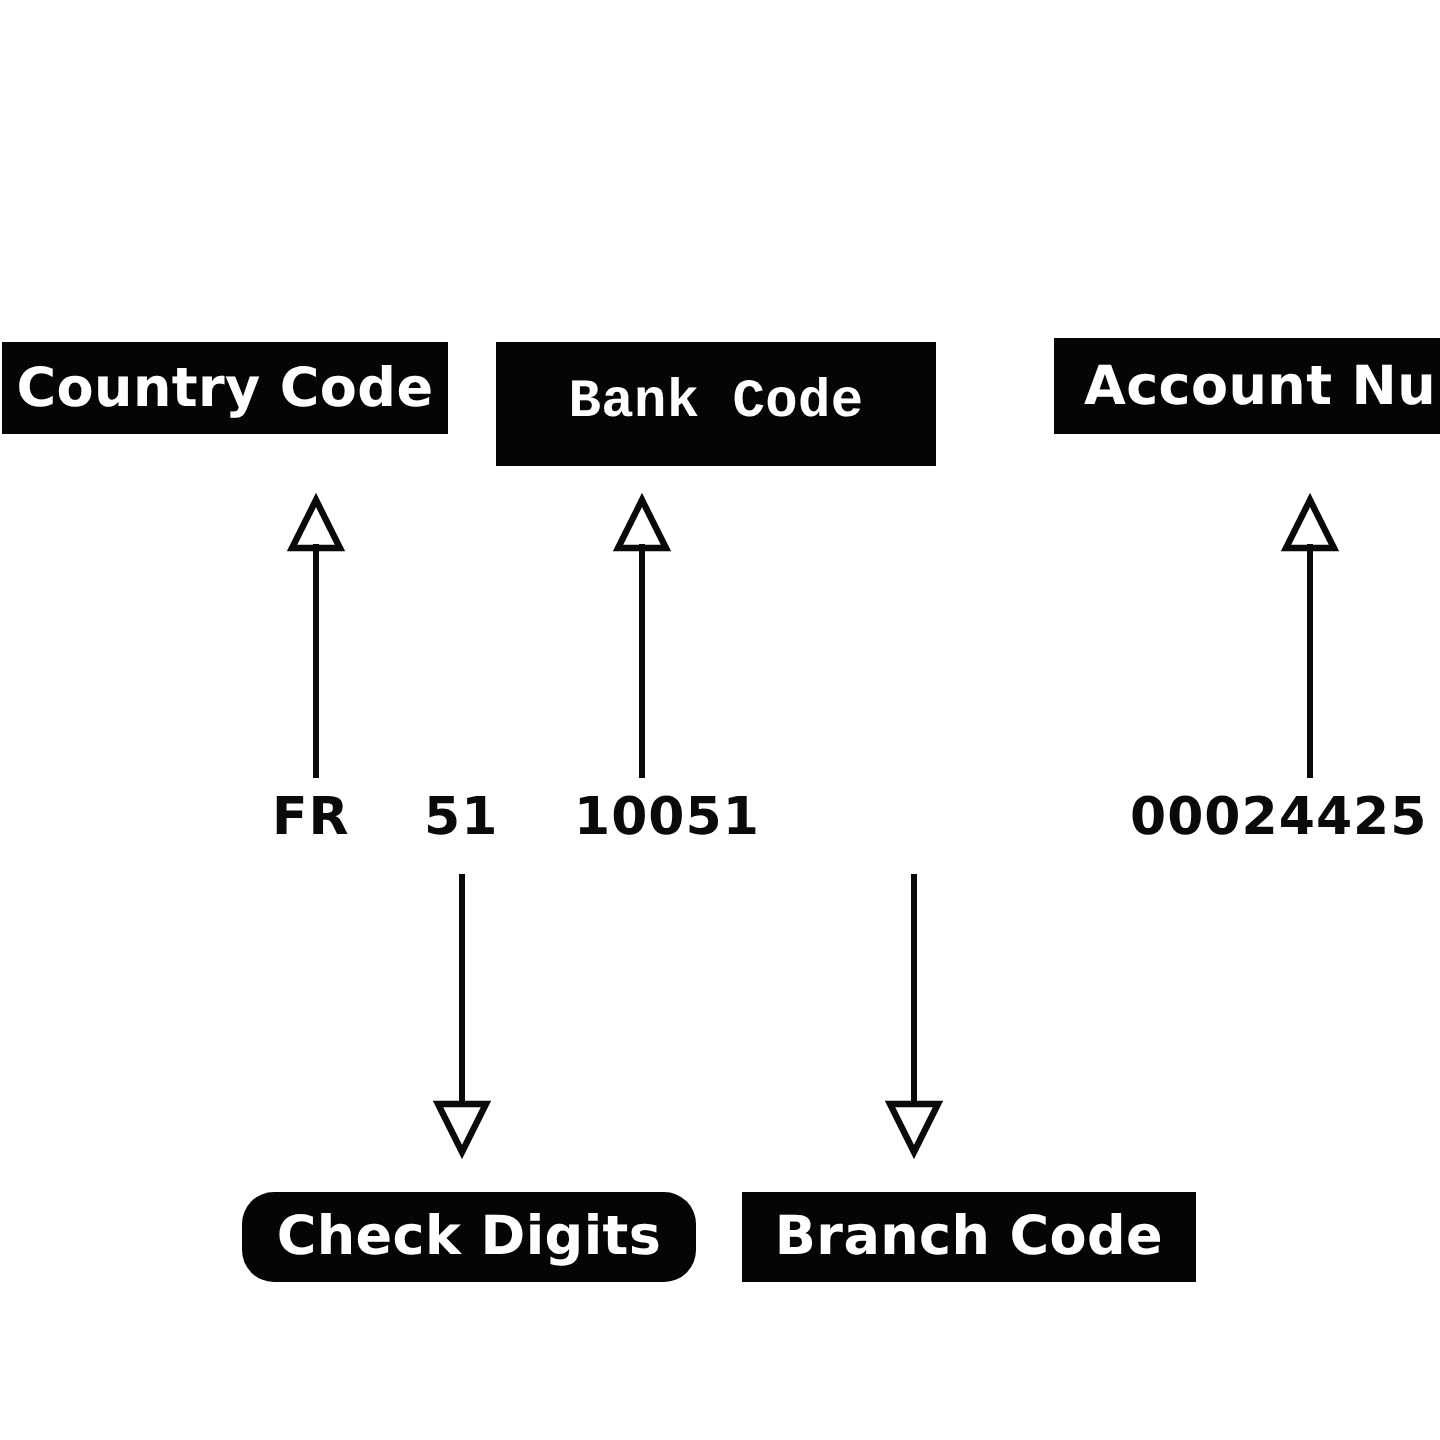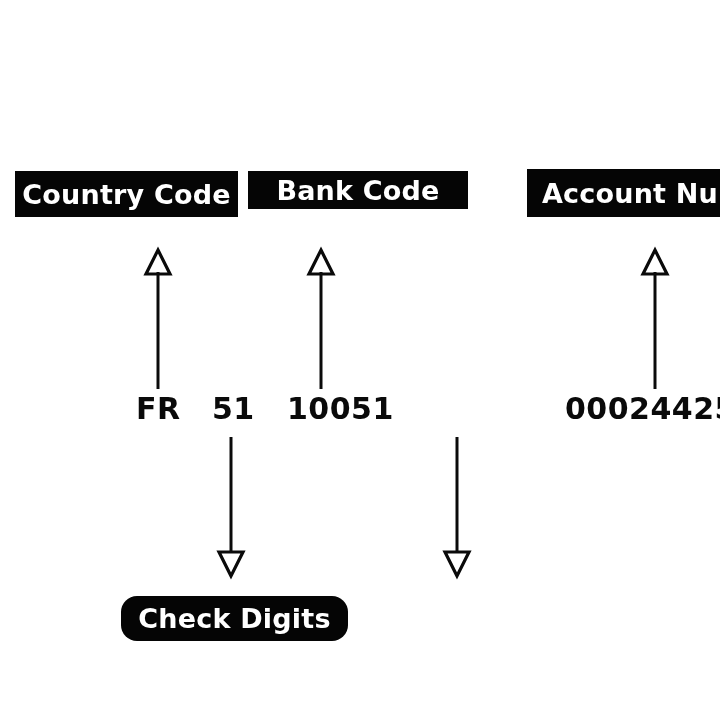--- a/index.html
+++ b/index.html
@@ -30,33 +30,33 @@
     white-space: nowrap;
     font-family: "DejaVu Sans", "Liberation Sans", sans-serif;
     font-weight: 700;
     font-size: 27px;
     letter-spacing: 0.2px;
     box-shadow: 0 0 0 1px #050505;
     box-sizing: border-box;
     padding: 0 14px;
   }
 
-  #chip-country  { left: 16px;  top: 172px; width: 221px; height: 44px; }
-  #chip-bank     { left: 249px; top: 172px; width: 218px; height: 36px; }
+  #chip-country  { left: 2px;  top: 172px; width: 221px; height: 44px; }
+  #chip-bank     { left: 249px; top: 172px; width: 218px; height: 60px; font-family: Liberation Mono, monospace; }
   #chip-account  { left: 528px; top: 170px; width: 250px; height: 46px; justify-content: flex-start; }
   #chip-check    { left: 122px; top: 597px; width: 225px; height: 43px; border-radius: 15px; }
   #chip-branch   { left: 372px; top: 597px; width: 225px; height: 43px; }
 
   
   .seg {
     position: absolute;
     top: 392px;
     font-family: "DejaVu Sans", "Liberation Sans", sans-serif;
     font-weight: 700;
-    font-size: 30px;
+    font-size: 26px;
     color: #0a0a0a;
     letter-spacing: 0.5px;
     white-space: nowrap;
     line-height: 34px;
   }
   #seg-country { left: 136px; }
   #seg-check   { left: 212px; }
   #seg-bank    { left: 287px; }
   #seg-branch  { left: 409px; }
   #seg-account { left: 565px; }
@@ -123,14 +123,15 @@
 
   <div class="arrow" id="arrow-branch">
     <svg width="28" height="142" viewBox="0 0 28 142">
       <line x1="14" y1="1" x2="14" y2="118" stroke="#0a0a0a" stroke-width="3"></line>
       <polygon points="14,140 2,116 26,116" fill="#ffffff" stroke="#0a0a0a" stroke-width="3.2" stroke-linejoin="miter"></polygon>
     </svg>
   </div>
 
   <div class="chip" id="chip-check">Check Digits</div>
 
+  <div class="chip" id="chip-branch">Branch Code</div>
 
 </div>
 
 </body></html>

